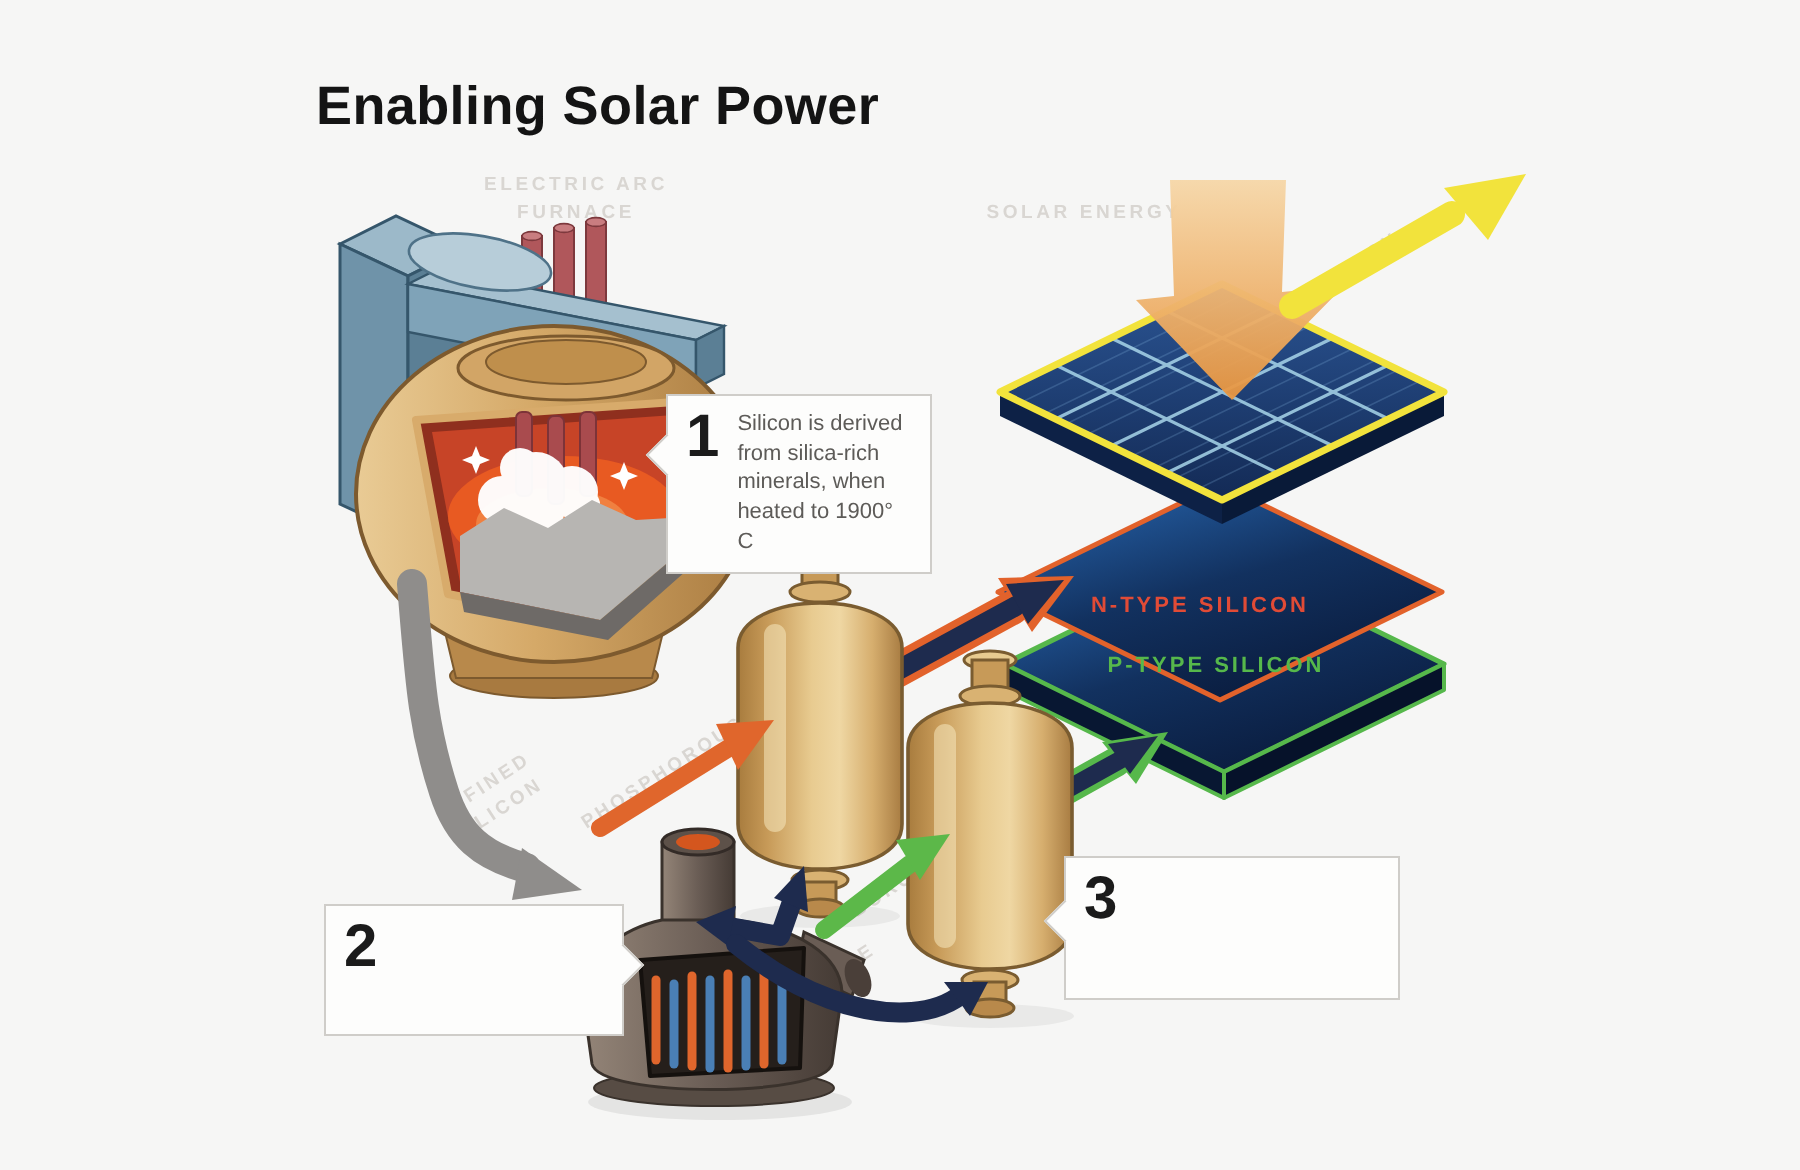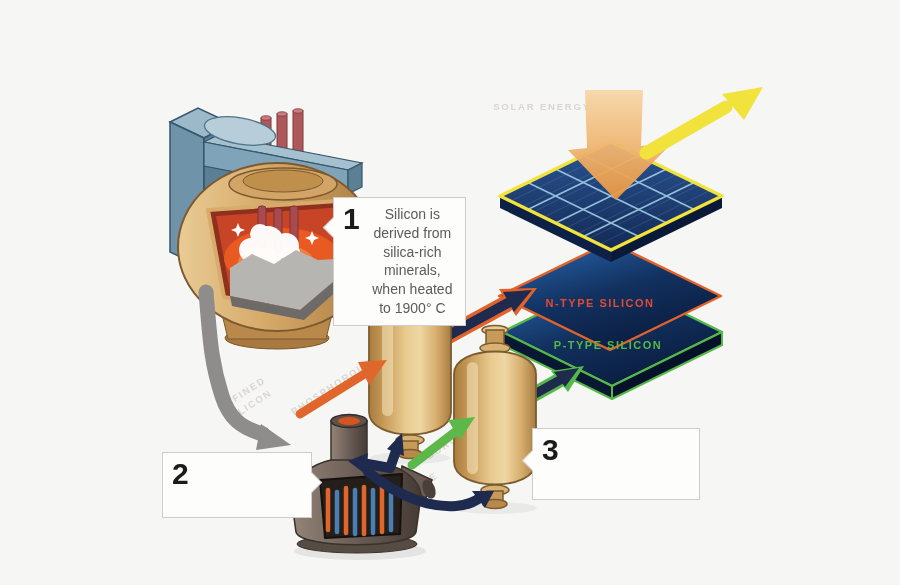--- a/index.html
+++ b/index.html
@@ -11,31 +11,34 @@
          text-align:center;white-space:pre-line;line-height:1.5;z-index:1;text-transform:uppercase;}
   .rot{transform:rotate(-33deg);}
   svg.scene{position:absolute;left:0;top:0;z-index:2;}
   .layer-label{position:absolute;z-index:3;font-size:11px;font-weight:700;letter-spacing:1.5px;
          width:160px;text-align:center;}
   .n-label{color:#e14b36;}
   .p-label{color:#56b84b;}
   .callout{position:absolute;z-index:4;background:#fdfdfc;border:1px solid #cfcdc9;
          display:flex;gap:9px;padding:7px 9px;box-sizing:border-box;align-items:flex-start;}
   .callout .num{font-size:30px;font-weight:800;color:#1b1b1b;line-height:.95;flex:0 0 auto;}
-  .callout .txt{font-size:14px;color:#5d5b58;line-height:1.34;text-align:center;}
+  .callout .txt{font-size:11px;color:#5d5b58;line-height:1.34;}
   .ptr{position:absolute;width:14px;height:14px;background:#fdfdfc;z-index:1;}
   .ptr-left{left:-8px;border-left:1px solid #cfcdc9;border-bottom:1px solid #cfcdc9;transform:rotate(45deg);}
   .ptr-right{right:-8px;border-right:1px solid #cfcdc9;border-top:1px solid #cfcdc9;transform:rotate(45deg);}
 </style>
 </head>
 <body>
 
 <div class="stage">
 
-
+  <div class="title">Enabling Solar Power</div>
+
+  <div class="faint-label" style="left:218px;top:86px;width:140px;">ELECTRIC ARC
+FURNACE</div>
   <div class="faint-label" style="left:472px;top:100px;width:140px;">SOLAR ENERGY</div>
   <div class="faint-label rot" style="left:638px;top:126px;width:80px;">ENERGY</div>
   <div class="faint-label rot" style="left:196px;top:386px;width:100px;">REFINED
 SILICON</div>
   <div class="faint-label rot" style="left:262px;top:380px;width:140px;">PHOSPHOROUS</div>
   <div class="faint-label rot" style="left:406px;top:438px;width:80px;">BORON</div>
   <div class="faint-label rot" style="left:348px;top:488px;width:120px;">ULTRA-PURE
 SILICON</div>
 
   <svg class="scene" width="900" height="585" viewBox="0 0 900 585">
@@ -265,21 +268,21 @@
       <polygon points="585,90 643,90 641,146 672,143 616,200 568,150 587,148" fill="url(#orangeDownGrad)" opacity="0.95"></polygon>
     </g>
 
     <g>
       <line x1="646" y1="153" x2="726" y2="107" stroke="#f2e33c" stroke-width="13" stroke-linecap="round"></line>
       <polygon points="763,87 744,120 722,94" fill="#f2e33c"></polygon>
     </g>
   </svg>
 
   <div class="layer-label n-label" style="left:520px;top:297px;">N-TYPE SILICON</div>
-  <div class="layer-label p-label" style="left:528px;top:339px;">P-TYPE SILICON</div>
+  <div class="layer-label p-label" style="left:528px;top:327px;">P-TYPE SILICON</div>
 
   <div class="callout" style="left:333px;top:197px;width:133px;min-height:66px;">
     <span class="ptr ptr-left" style="top:22px;"></span>
     <span class="num">1</span>
     <span class="txt">Silicon is derived from silica-rich minerals, when heated to 1900° C</span>
   </div>
   <div class="callout" style="left:162px;top:452px;width:150px;min-height:66px;">
     <span class="ptr ptr-right" style="top:22px;"></span>
     <span class="num">2</span>
   </div>

